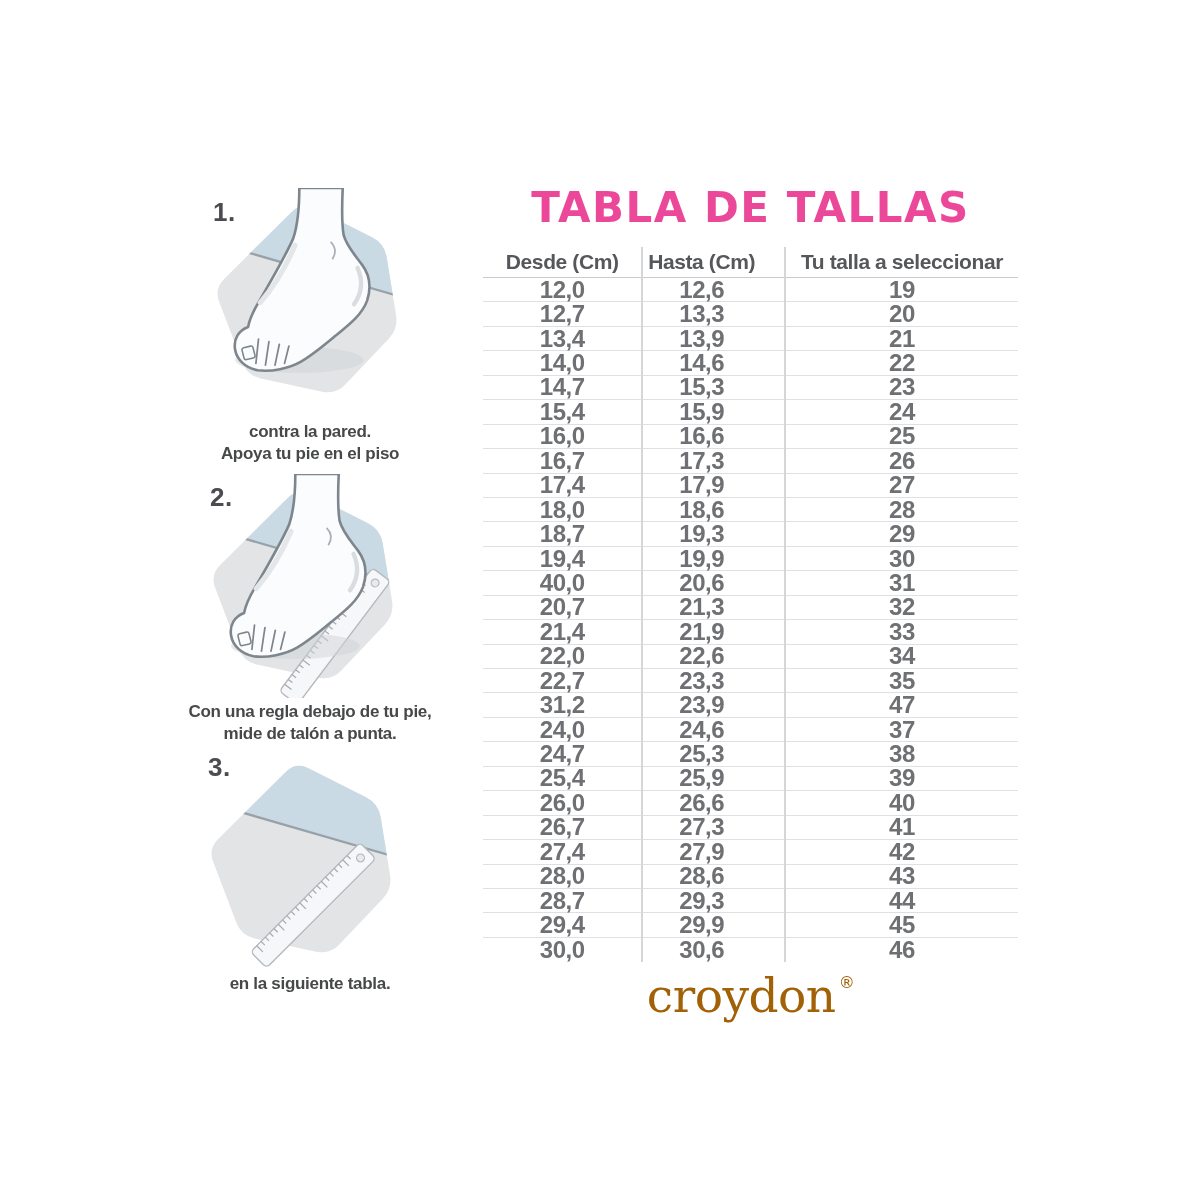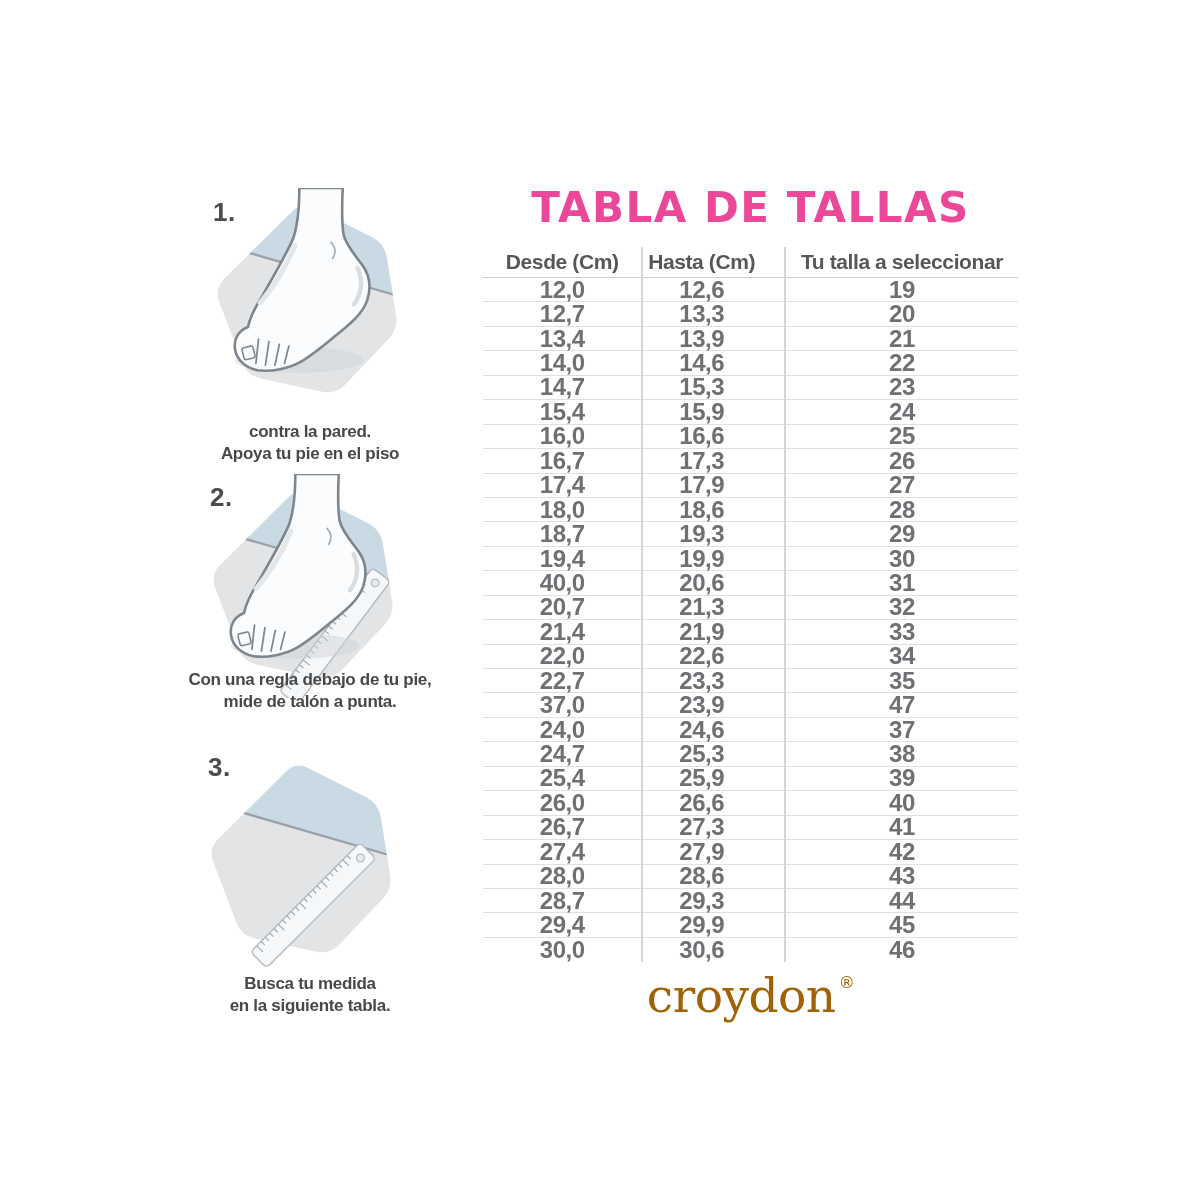--- a/index.html
+++ b/index.html
@@ -10,21 +10,21 @@
   
   .step-num{
     position:absolute;font-size:26px;font-weight:bold;color:#4a4c4f;letter-spacing:0.5px;
   }
   .step-art{position:absolute;display:block;}
   .step-cap{
     position:absolute;width:300px;text-align:center;
     font-size:17px;font-weight:bold;color:#464849;letter-spacing:-0.3px;line-height:22px;
   }
   .n1{left:213px;top:197px;}  .a1{left:202px;top:188px;}  .c1cap{left:160px;top:421px;}
-  .n2{left:210px;top:482px;}  .a2{left:198px;top:474px;}  .c2cap{left:160px;top:669px;}
+  .n2{left:210px;top:482px;}  .a2{left:198px;top:474px;}  .c2cap{left:160px;top:701px;}
   .n3{left:208px;top:752px;}  .a3{left:196px;top:748px;}  .c3cap{left:160px;top:973px;}
 
   
   .page-title{
     position:absolute;left:483px;top:183px;width:535px;margin:0;text-align:center;
     font-family:"DejaVu Sans",sans-serif;font-size:42px;font-weight:bold;
     color:#ec4899;letter-spacing:1.5px;white-space:nowrap;
   }
 
   
@@ -107,21 +107,20 @@
     <div>Con una regla debajo de tu pie,</div>
     <div>mide de talón a punta.</div>
   </div>
 
   <div class="step-num n3">3.</div>
   <svg class="step-art a3" width="212" height="224" viewBox="-12 -14 244 258">
     <use href="#scene"></use>
     <use href="#ruler" transform="translate(60,230) rotate(-45)"></use>
   </svg>
   <div class="step-cap c3cap">
-    <div>Busca tu medida</div>
     <div>en la siguiente tabla.</div>
   </div>
 
   <h1 class="page-title">TABLA DE TALLAS</h1>
 
   <div class="size-table">
     <div class="thead">
       <div class="th col0">Desde (Cm)</div>
       <div class="th col1">Hasta (Cm)</div>
       <div class="th col2">Tu talla a seleccionar</div>
@@ -206,21 +205,21 @@
           <div class="tcell col0">22,0</div>
           <div class="tcell col1">22,6</div>
           <div class="tcell col2">34</div>
         </div>
         <div class="trow">
           <div class="tcell col0">22,7</div>
           <div class="tcell col1">23,3</div>
           <div class="tcell col2">35</div>
         </div>
         <div class="trow">
-          <div class="tcell col0">37,0</div>
+          <div class="tcell col0">31,2</div>
           <div class="tcell col1">23,9</div>
           <div class="tcell col2">47</div>
         </div>
         <div class="trow">
           <div class="tcell col0">24,0</div>
           <div class="tcell col1">24,6</div>
           <div class="tcell col2">37</div>
         </div>
         <div class="trow">
           <div class="tcell col0">24,7</div>

